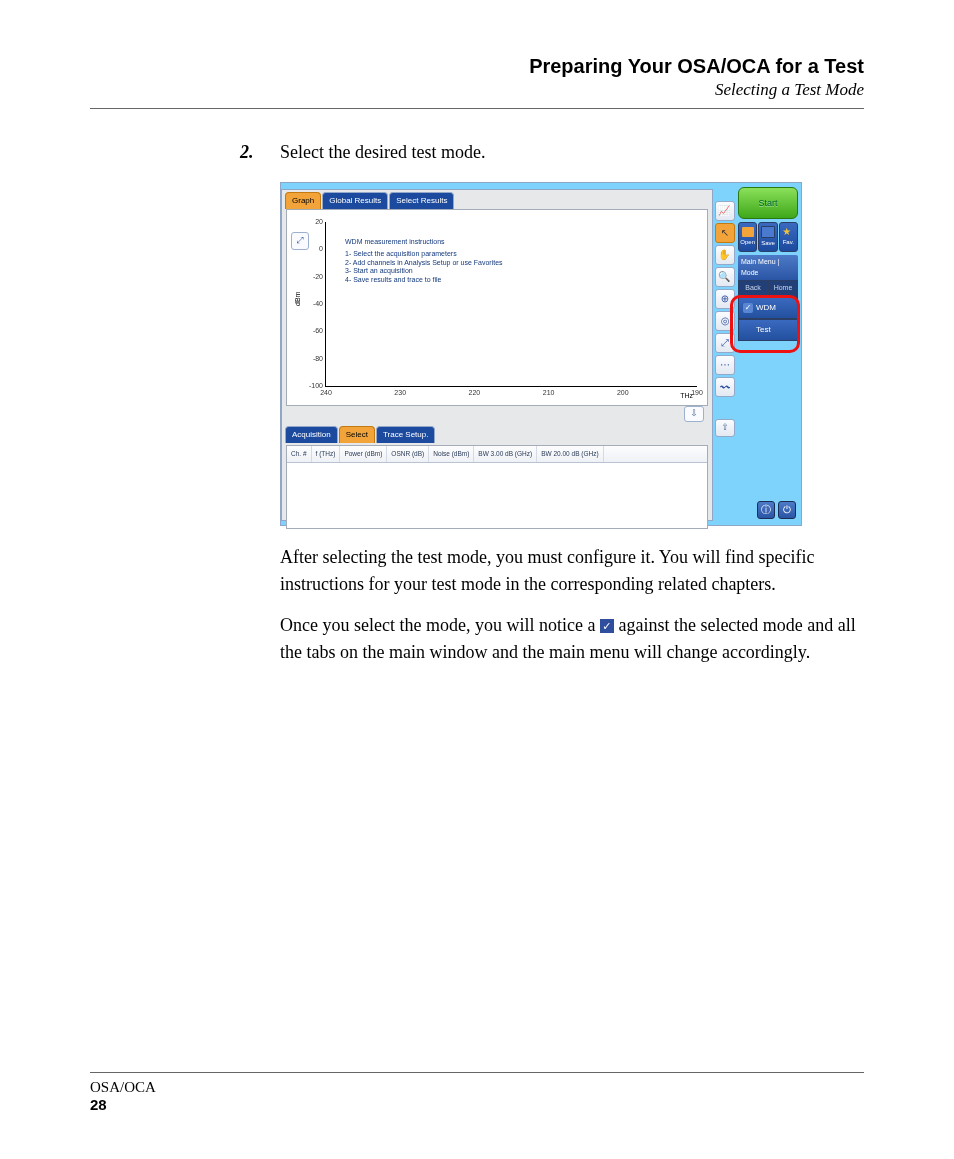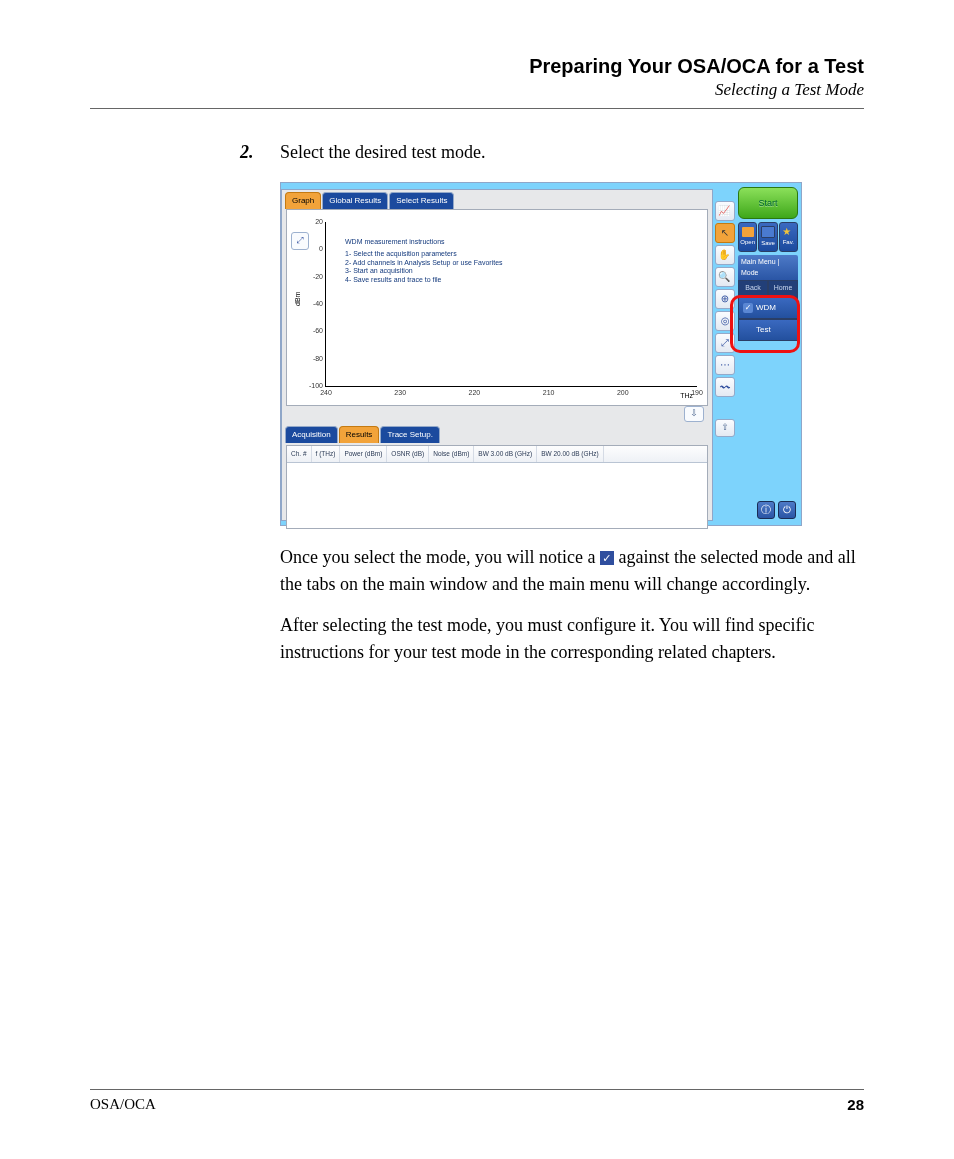--- a/index.html
+++ b/index.html
@@ -349,20 +349,21 @@
   }
   .footer-rule {
     border: none;
     border-top: 1px solid #666;
     margin-bottom: 6px;
   }
   .footer-row {
     display: flex;
     justify-content: space-between;
     font-size: 15px;
+    flex-direction: column;
   }
   .footer-left { font-family: Georgia, serif; }
   .footer-right { font-weight: bold; font-family: Arial, sans-serif; }
 </style>
 </head>
 <body>
 
 <div class="page">
   <div class="header">
     <div class="header-title">Preparing Your OSA/OCA for a Test</div>
@@ -410,21 +411,21 @@
             <span>1- Select the acquisition parameters</span><br>
             <span>2- Add channels in Analysis Setup or use Favorites</span><br>
             <span>3- Start an acquisition</span><br>
             <span>4- Save results and trace to file</span>
           </div>
         </div>
         <div class="down-scroll">⇩</div>
 
         <div class="bot-tabs" style="margin-top:18px">
           <div class="tab">Acquisition</div>
-          <div class="tab active">Results</div>
+          <div class="tab active">Select</div>
           <div class="tab">Trace Setup.</div>
         </div>
         <div class="table-area">
           <div class="thead-row">
             <div class="th">Ch. #</div>
             <div class="th">f (THz)</div>
             <div class="th">Power (dBm)</div>
             <div class="th">OSNR (dB)</div>
             <div class="th">Noise (dBm)</div>
             <div class="th">BW 3.00 dB (GHz)</div>
@@ -475,26 +476,26 @@
           <span style="width:10px"></span>
           <span>Test</span>
         </div>
       </div>
       <div class="highlight-wrap"></div>
 
       <div class="info-btn two">ⓘ</div>
       <div class="info-btn">⏻</div>
     </div>
 
+    <p class="para">After selecting the test mode, you must configure it. You will find specific instructions for your test mode in the corresponding related chapters.</p>
     <p class="para">
       <span>Once you select the mode, you will notice a </span>
       <span class="inline-check">✓</span>
       <span> against the selected mode and all the tabs on the main window and the main menu will change accordingly.</span>
     </p>
-    <p class="para">After selecting the test mode, you must configure it. You will find specific instructions for your test mode in the corresponding related chapters.</p>
   </div>
 
   <div class="footer">
     <hr class="footer-rule">
     <div class="footer-row">
       <span class="footer-left">OSA/OCA</span>
       <span class="footer-right">28</span>
     </div>
   </div>
 </div>

